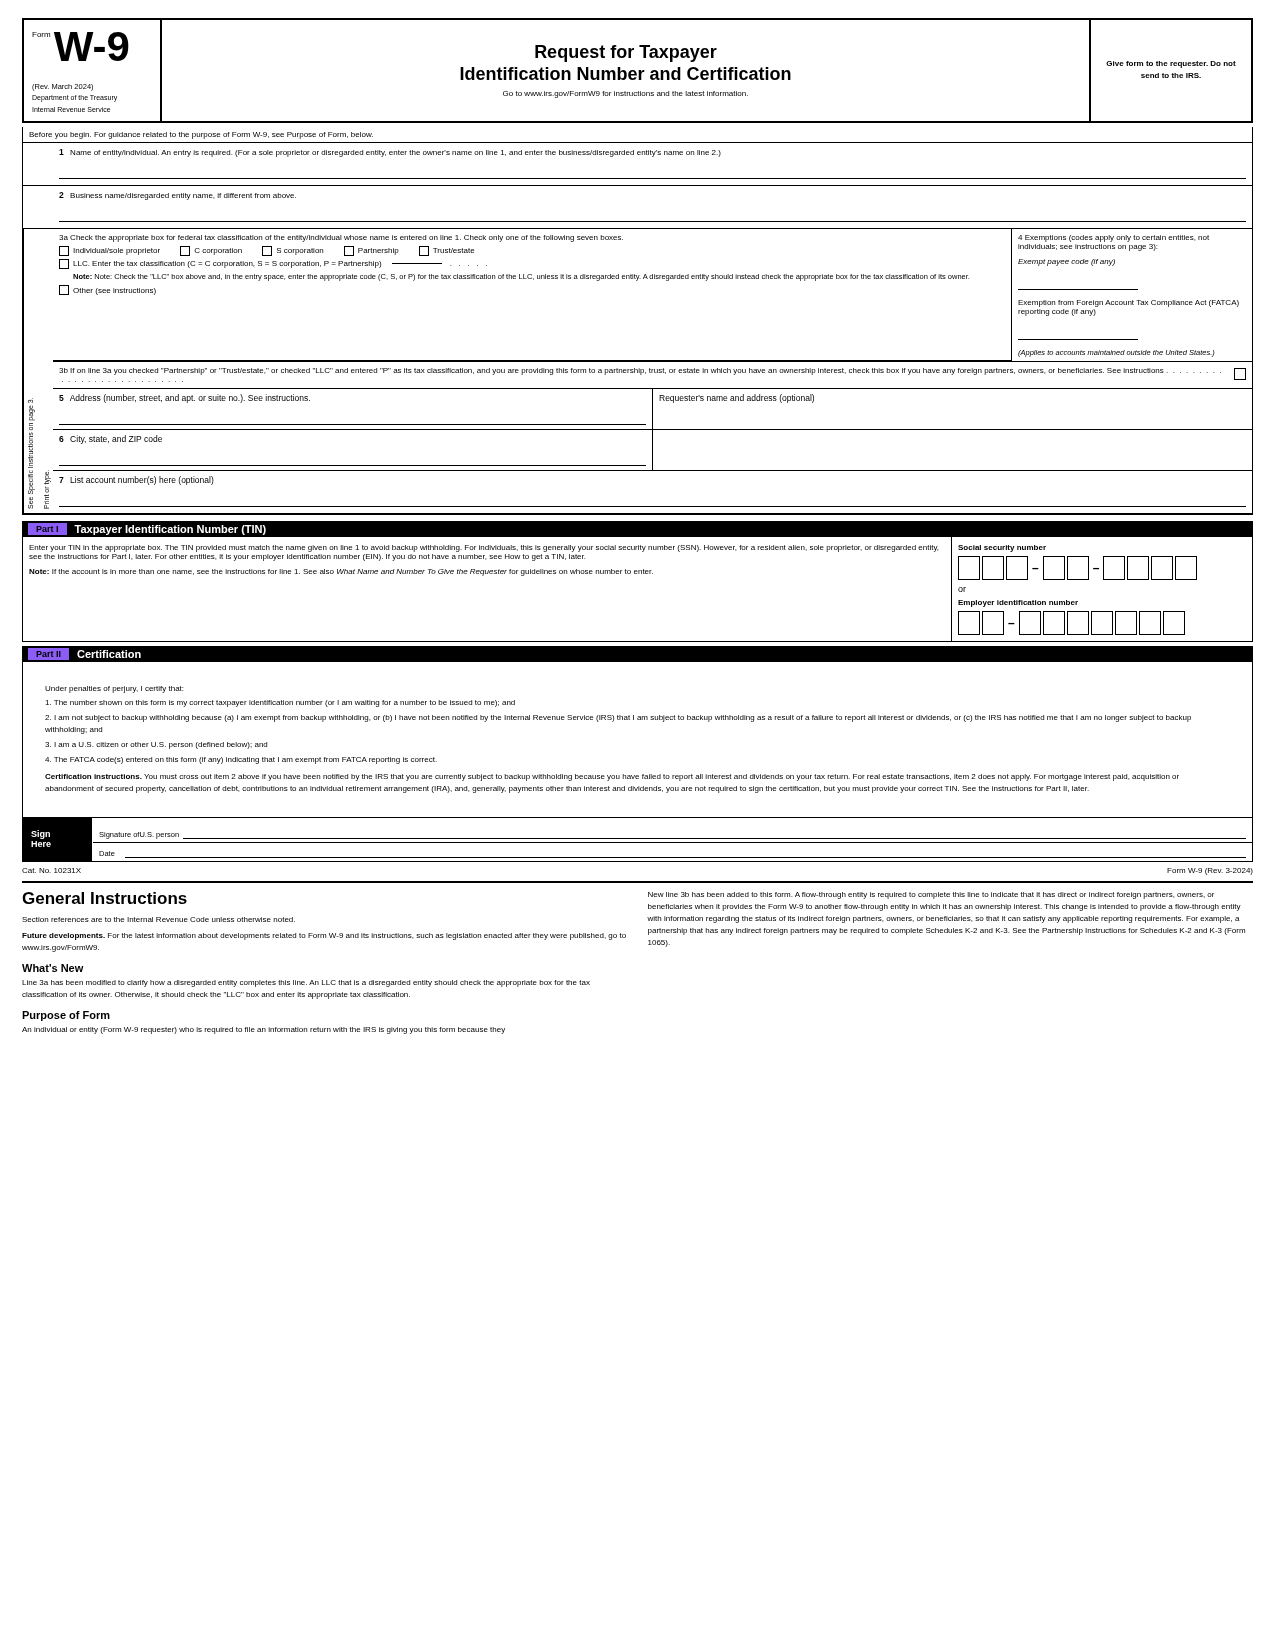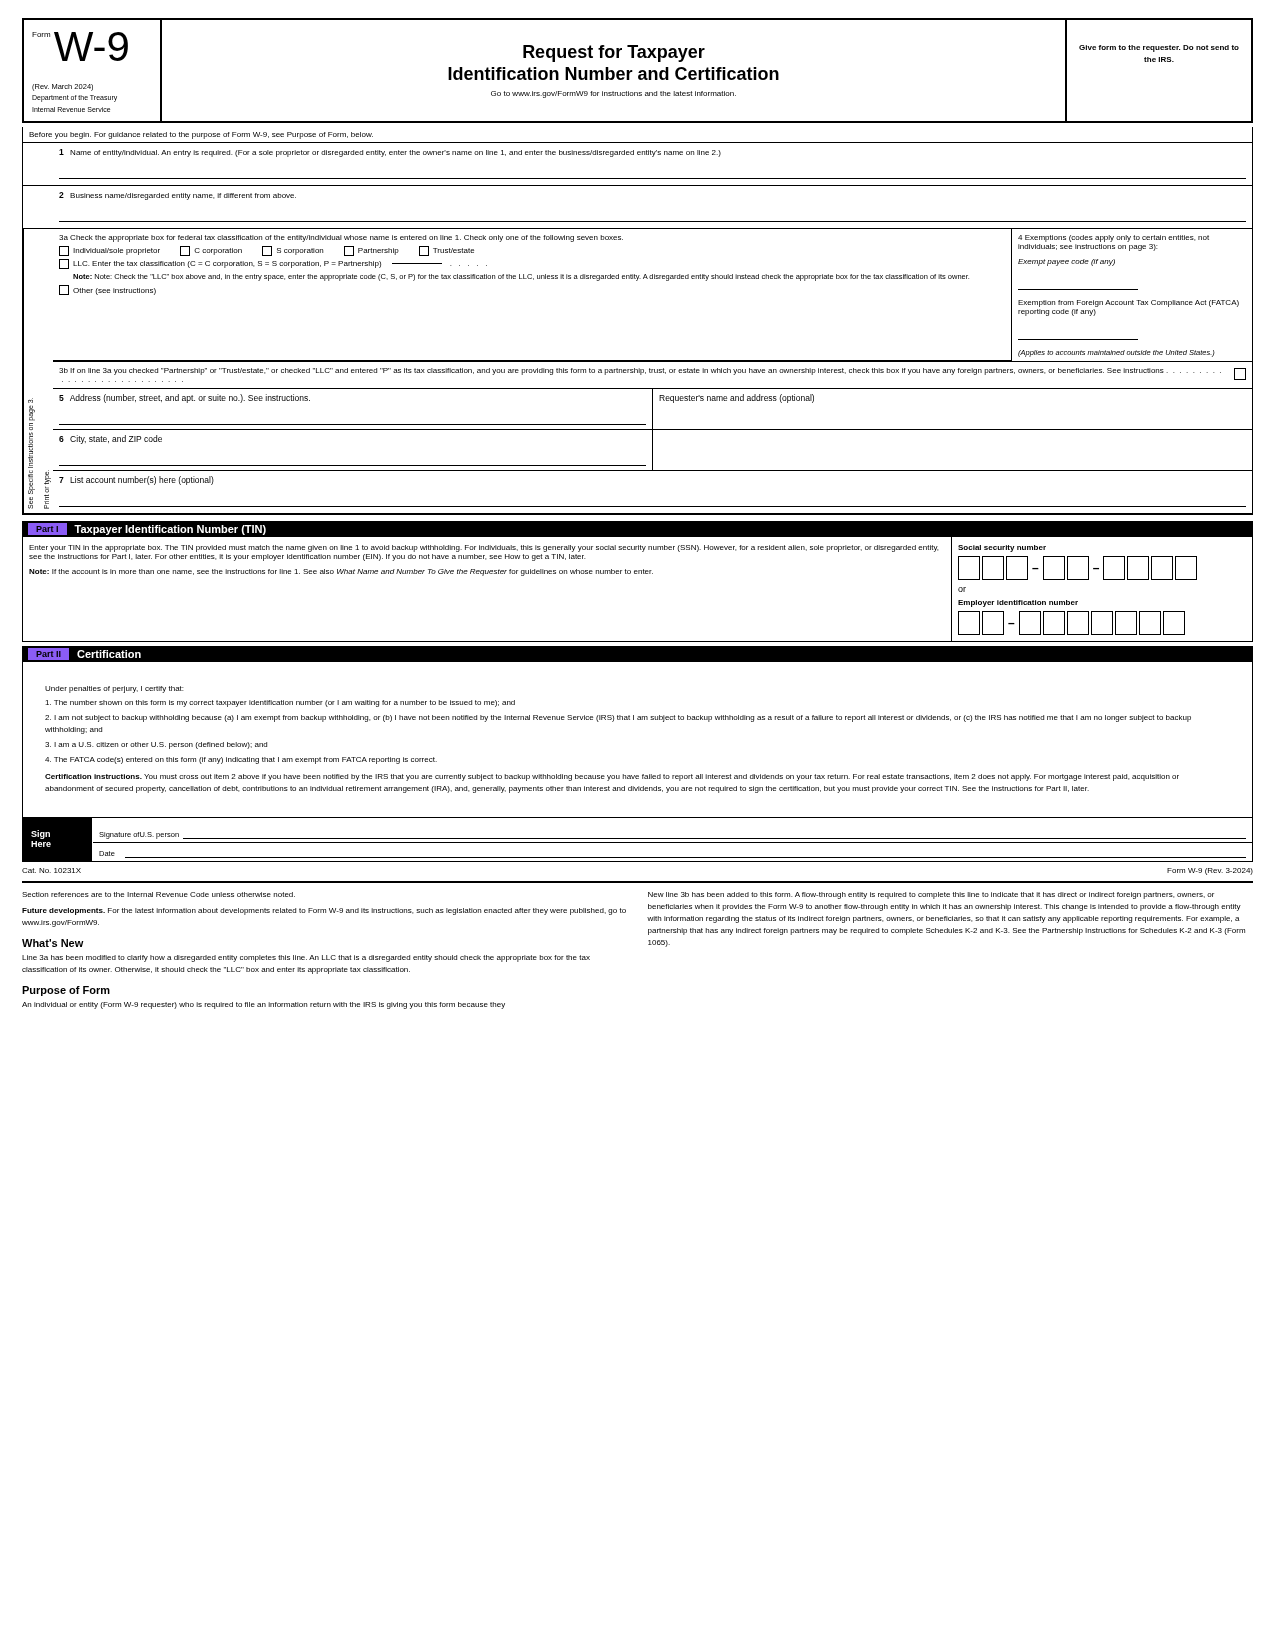--- a/index.html
+++ b/index.html
@@ -30,21 +30,21 @@
       display: flex;
       align-items: flex-start;
     }
     .form-word {
       font-size: 8px;
       margin-right: 3px;
       margin-top: 4px;
     }
     .w9-big {
       font-size: 42px;
-      font-weight: normal;
+      font-weight: bold;
       line-height: 1;
       text-align: center;
     }
     .rev-date {
       font-size: 7.5px;
       display: block;
       margin-top: 14px;
     }
     .dept-text {
       font-size: 7px;
@@ -64,23 +64,24 @@
     .header-title-main {
       font-size: 18px;
       font-weight: bold;
       line-height: 1.2;
     }
     .header-subtitle {
       font-size: 8px;
       margin-top: 4px;
     }
     .header-right {
-      width: 184px;
+      width: 160px;
       padding: 22px 8px;
       display: flex;
+      align-items: center;
       justify-content: center;
     }
     .give-form-text {
       font-size: 8px;
       text-align: center;
       font-weight: bold;
       line-height: 1.5;
     }
     
     .before-begin {
@@ -573,20 +574,21 @@
   </div>
 
   <div class="footer-line">
     <span>Cat. No. 10231X</span>
     <span>Form W-9 (Rev. 3-2024)</span>
   </div>
 
   <div class="general-section">
     <div class="two-col">
       <div class="col-left">
+        <div class="section-heading">General Instructions</div>
         <p class="body-text">Section references are to the Internal Revenue Code unless otherwise noted.</p>
         <p class="body-text">
           <span class="bold">Future developments.</span>
           <span> For the latest information about developments related to Form W-9 and its instructions, such as legislation enacted after they were published, go to www.irs.gov/FormW9.</span>
         </p>
         <div class="section-subheading">What's New</div>
         <p class="body-text">Line 3a has been modified to clarify how a disregarded entity completes this line. An LLC that is a disregarded entity should check the appropriate box for the tax classification of its owner. Otherwise, it should check the "LLC" box and enter its appropriate tax classification.</p>
         <div class="section-subheading">Purpose of Form</div>
         <p class="body-text">An individual or entity (Form W-9 requester) who is required to file an information return with the IRS is giving you this form because they</p>
       </div>

